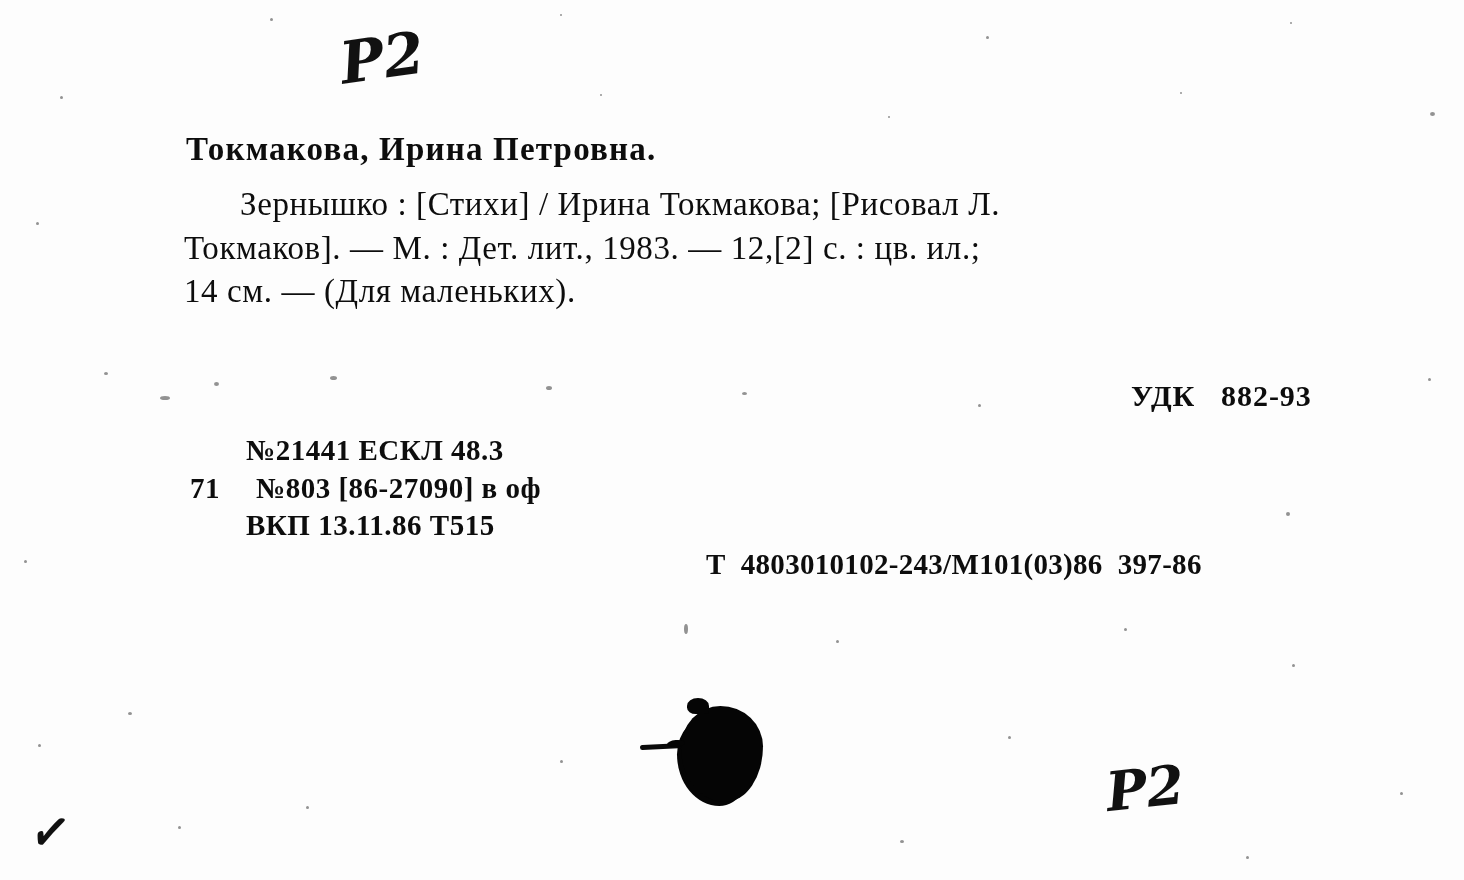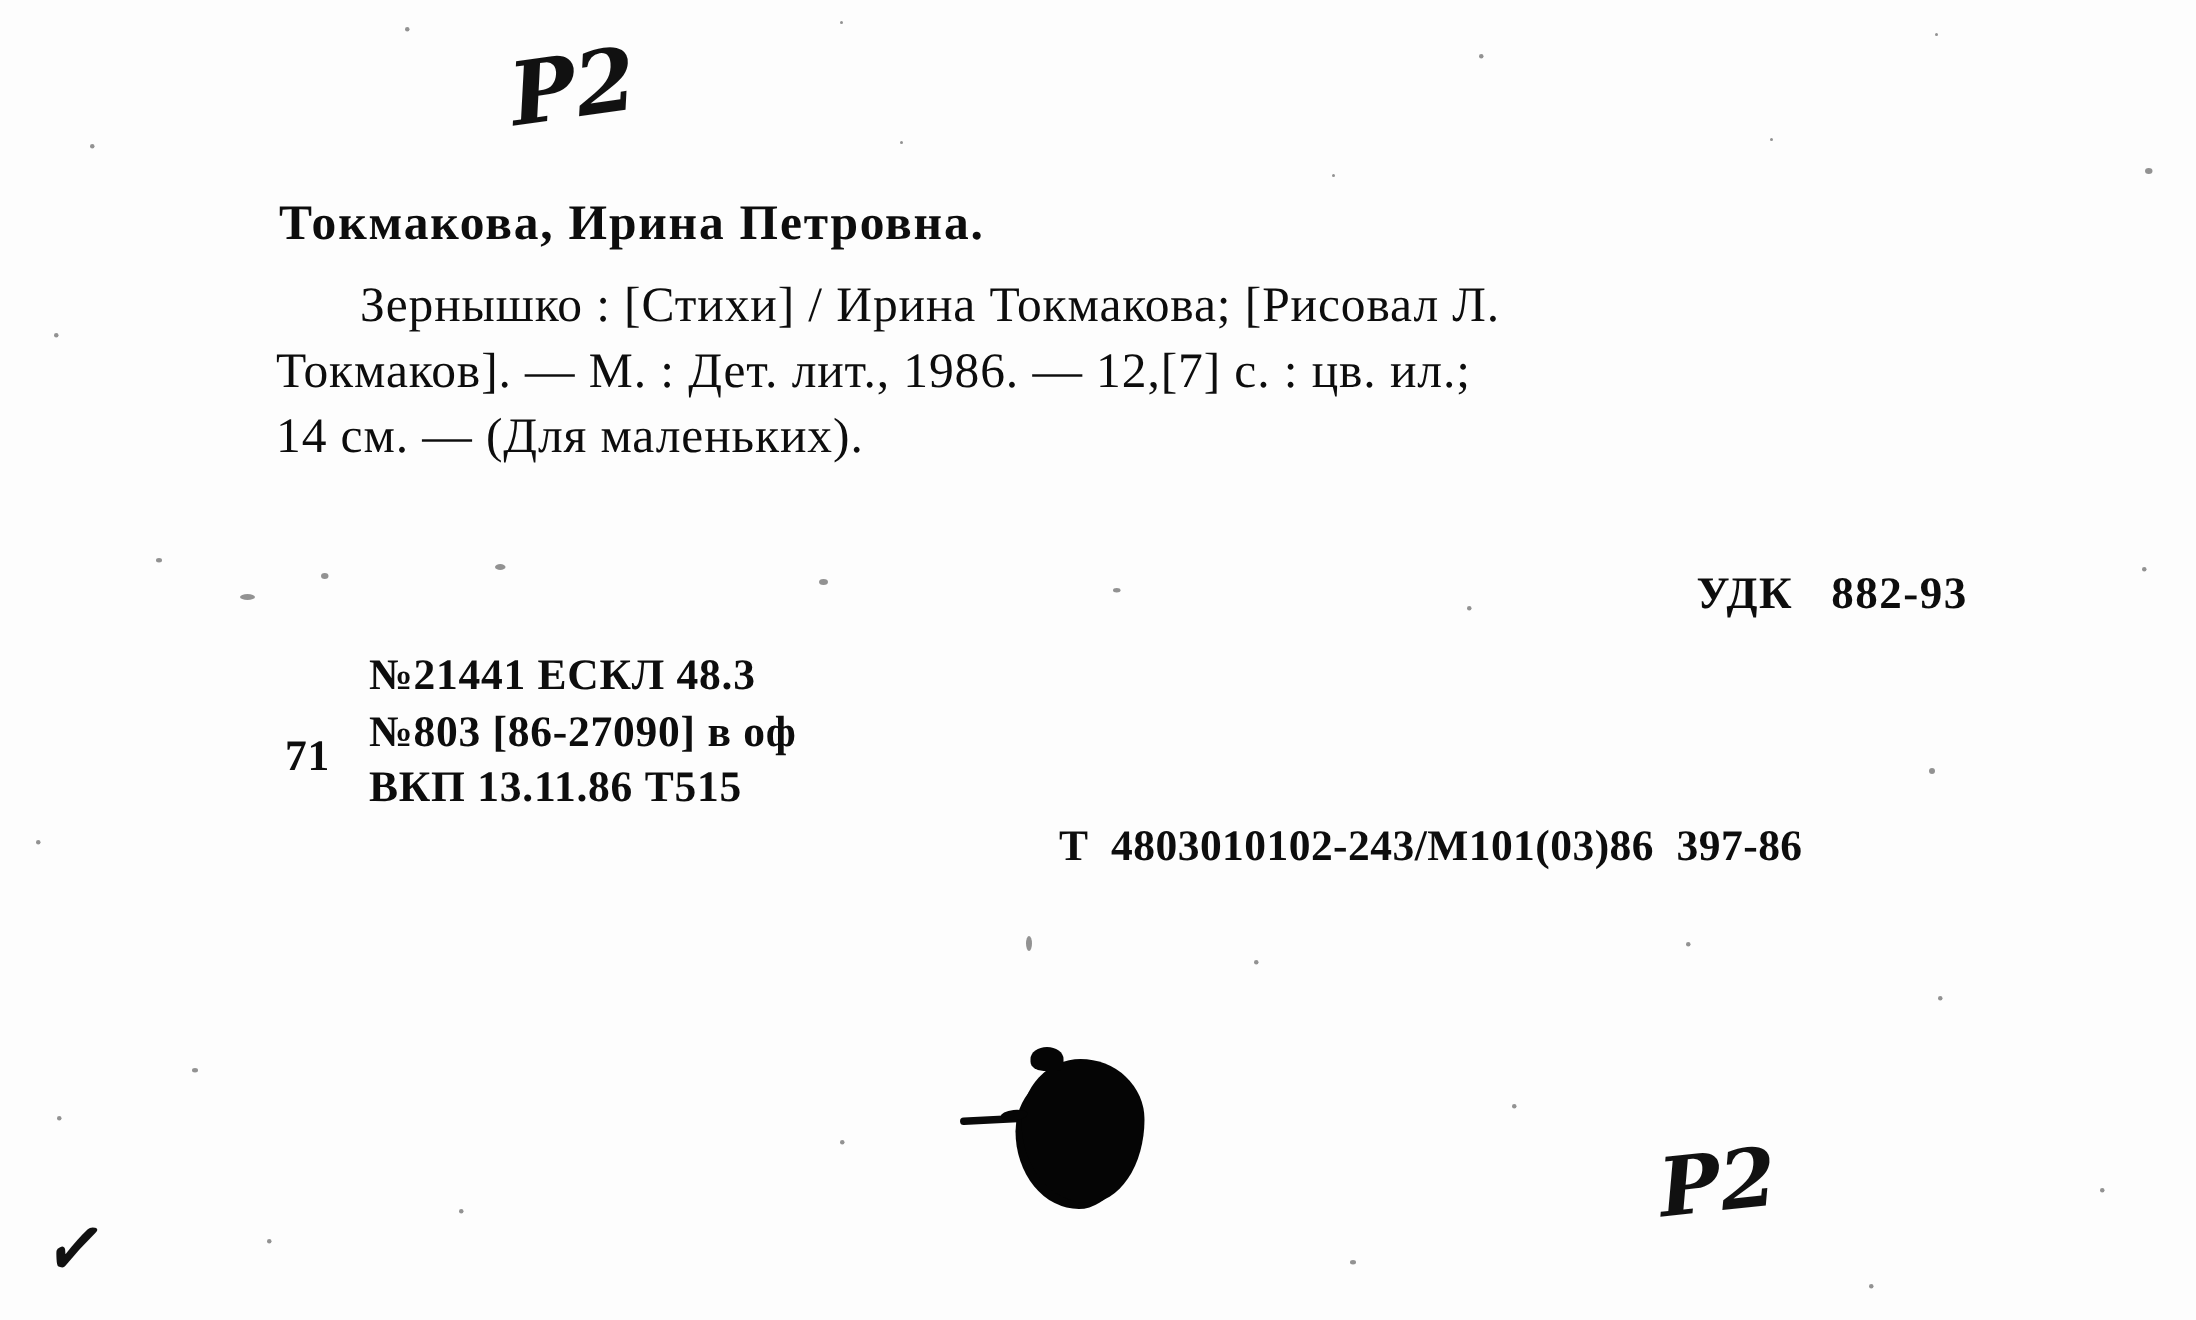--- a/index.html
+++ b/index.html
@@ -90,24 +90,23 @@
     font-size: 29px;
     font-weight: bold;
     letter-spacing: .5px;
   }
   #reg-number {
     left: 190px;
     top: 472px;
     font-size: 29px;
     font-weight: bold;
     letter-spacing: .5px;
-    margin-top: 16px;
   }
   #reg-line-2 {
-    left: 246px;
+    left: 256px;
     top: 472px;
     font-size: 29px;
     font-weight: bold;
     letter-spacing: .5px;
   }
   #reg-line-3 {
     left: 246px;
     top: 509px;
     font-size: 29px;
     font-weight: bold;
@@ -198,21 +197,21 @@
 </head>
 <body>
 
 <div id="card">
 
   <div class="hand" id="hand-top">Р2</div>
 
   <div class="txt" id="author-line">Токмакова, Ирина Петровна.</div>
 
   <div class="txt" id="title-line-1">Зернышко : [Стихи] / Ирина Токмакова; [Рисовал Л.</div>
-  <div class="txt" id="title-line-2">Токмаков]. — М. : Дет. лит., 1986. — 12,[7] с. : цв. ил.;</div>
+  <div class="txt" id="title-line-2">Токмаков]. — М. : Дет. лит., 1983. — 12,[2] с. : цв. ил.;</div>
   <div class="txt" id="title-line-3">14 см. — (Для маленьких).</div>
 
 
   <div class="txt" id="udc-line">УДК   882-93</div>
 
   <div class="txt" id="reg-line-1">№21441 ЕСКЛ 48.3</div>
   <div class="txt" id="reg-number">71</div>
   <div class="txt" id="reg-line-2">№803 [86-27090] в оф</div>
   <div class="txt" id="reg-line-3">ВКП 13.11.86 Т515</div>
 

